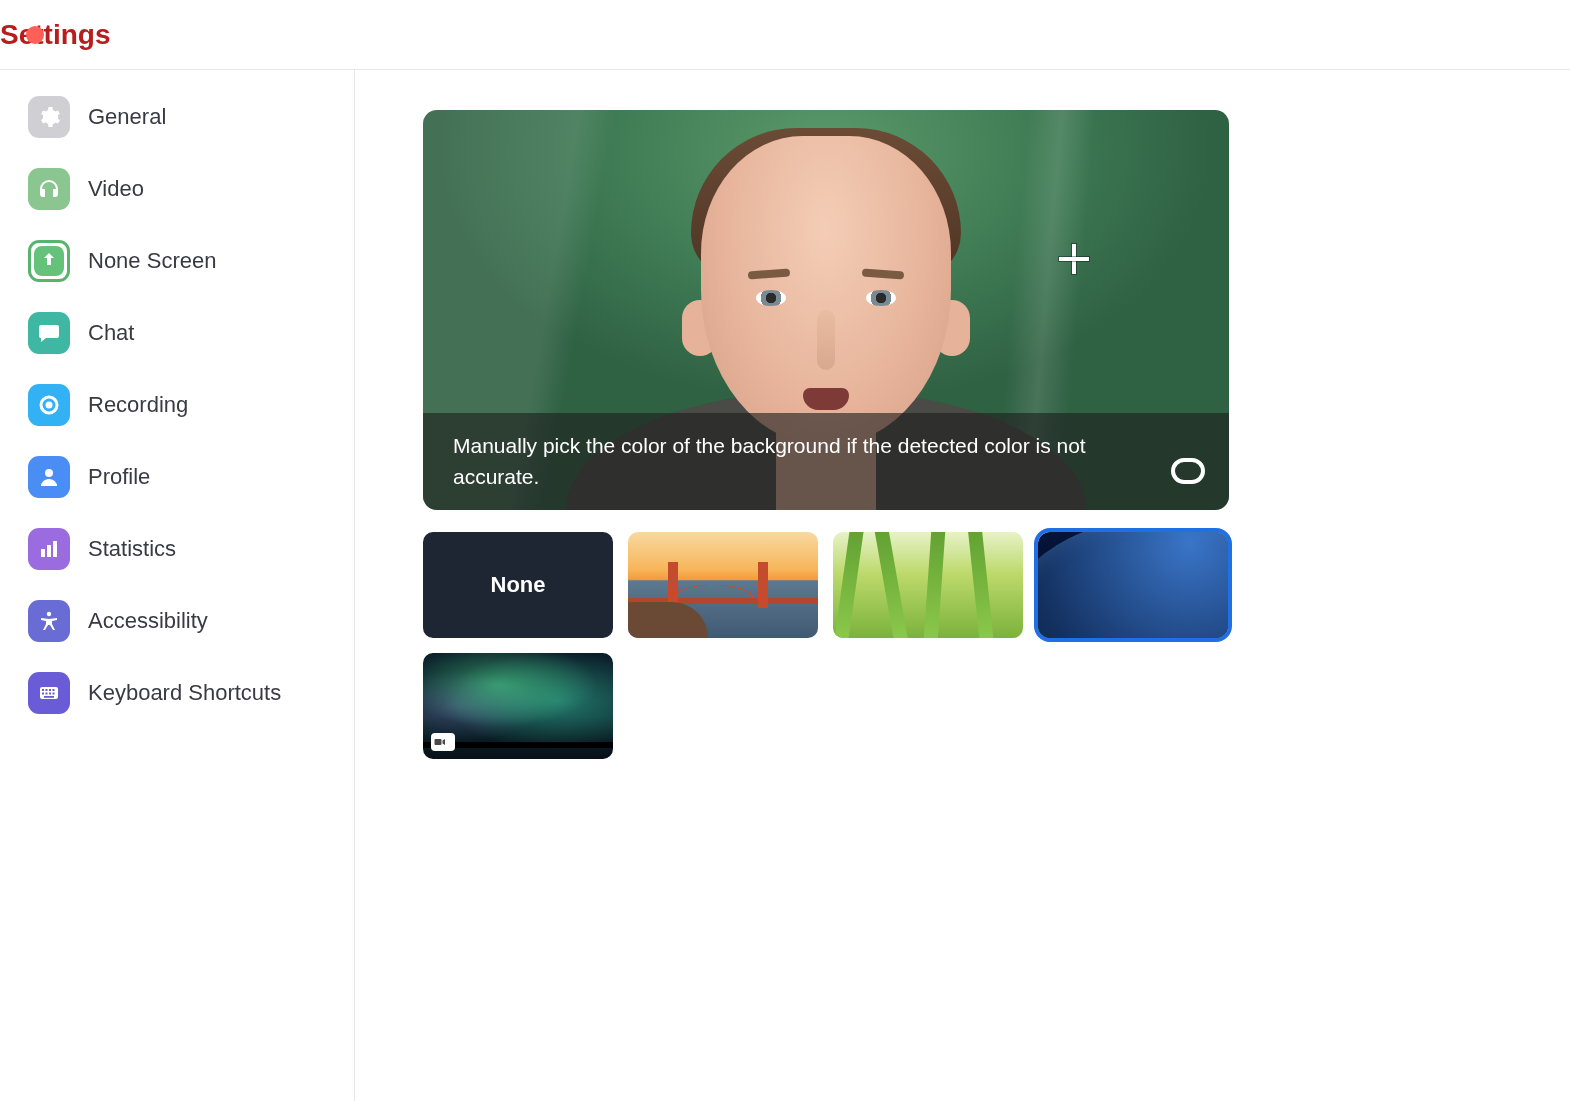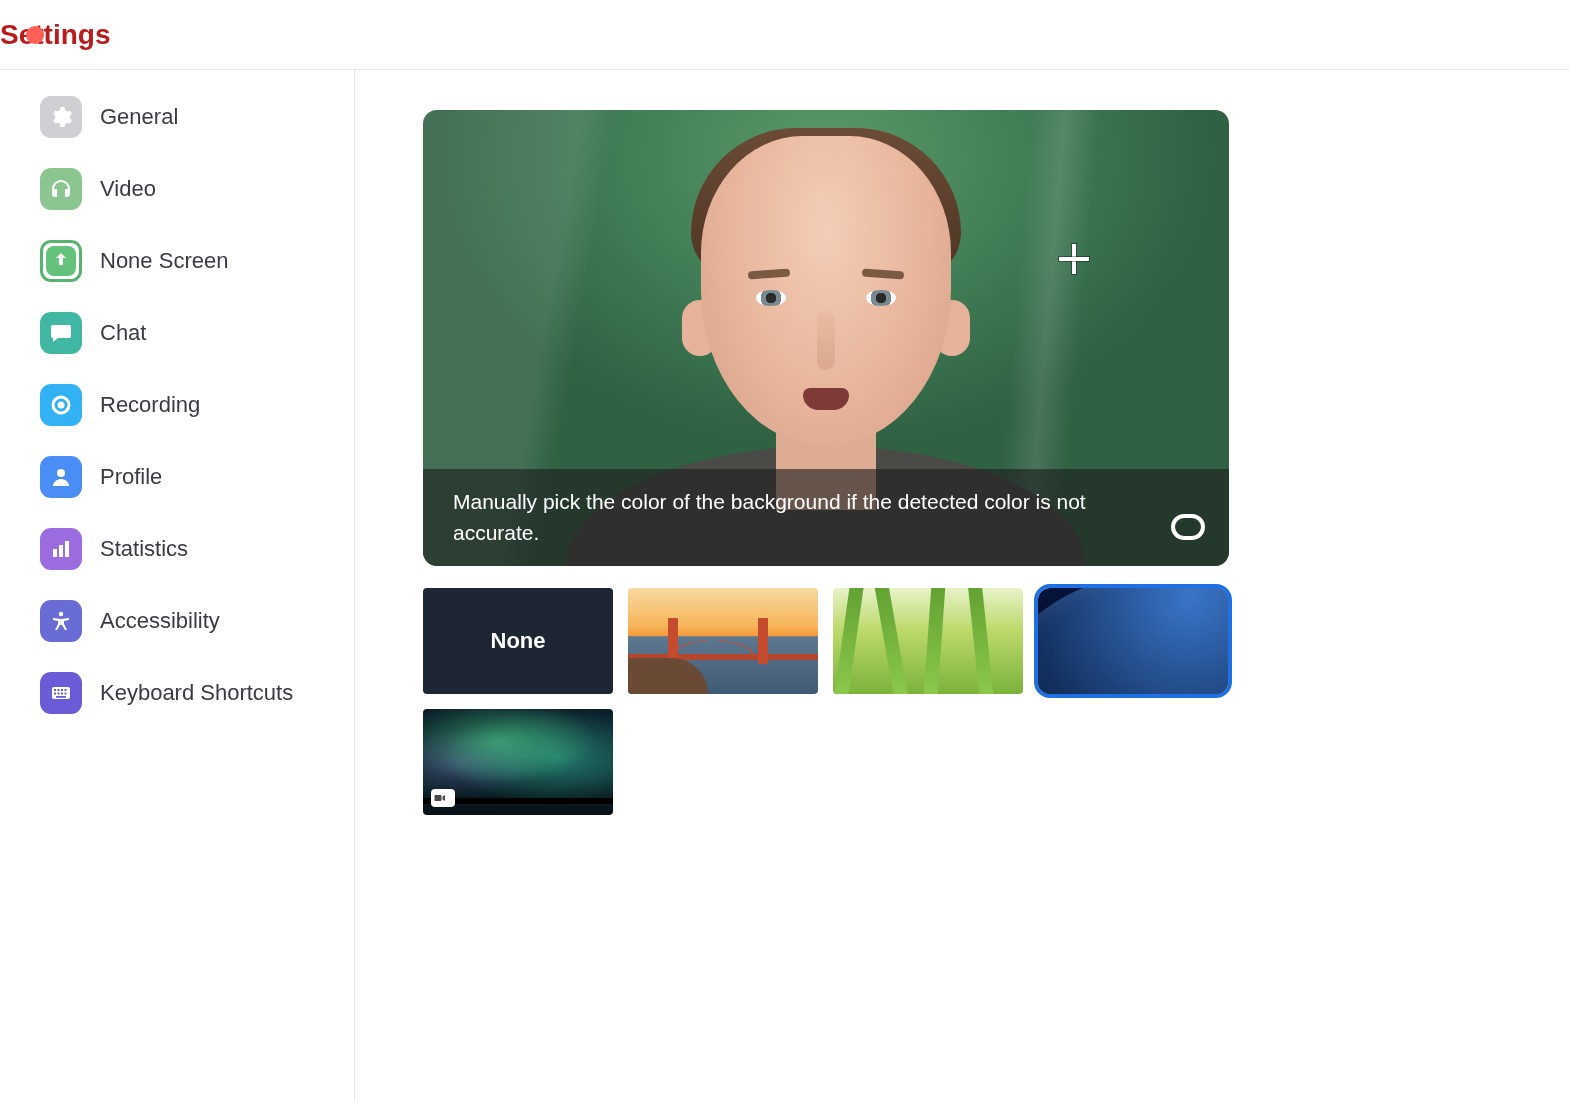--- a/index.html
+++ b/index.html
@@ -39,21 +39,21 @@
     font-weight: 700;
     color: #b91c1c;
   }
 
   .app-body { display: flex; height: calc(100% - 70px); }
 
   
   .sidebar {
     width: 355px;
     border-right: 1px solid #e7e7ea;
-    padding: 18px 10px 18px 26px;
+    padding: 18px 10px 18px 14px;
   }
   .side-item {
     display: flex;
     align-items: center;
     gap: 18px;
     height: 58px;
     padding: 0 14px;
     border-radius: 14px;
     cursor: pointer;
     margin-bottom: 14px;
@@ -87,21 +87,21 @@
   .main {
     flex: 1;
     padding: 40px 68px 40px 68px;
     overflow: auto;
   }
 
   
   .preview {
     position: relative;
     width: 806px;
-    height: 456px;
+    height: 400px;
     border-radius: 14px;
     overflow: hidden;
     background: radial-gradient(ellipse 60% 80% at 50% 10%, #5a9a6a 0%, #3f7b54 45%, #2f6143 80%);
   }
   .preview::before{
     content:"";
     position:absolute; left:0; top:0; right:0; bottom:0;
     background:
       linear-gradient(100deg, rgba(255,255,255,0.10) 18%, rgba(255,255,255,0) 22%),
       linear-gradient(95deg, rgba(255,255,255,0) 72%, rgba(255,255,255,0.12) 76%, rgba(255,255,255,0) 80%);
@@ -196,21 +196,21 @@
     color:#5b5b66; cursor:pointer;
   }
 
   
   .thumbs {
     margin-top: 22px;
     width: 810px;
     display: flex; flex-wrap: wrap; gap: 15px;
   }
   .thumb {
-    width: 190px; height: 106px; border-radius: 4px;
+    width: 190px; height: 106px; border-radius: 10px;
     overflow: hidden; position: relative; cursor: pointer;
     background: #1e2230;
   }
   .thumb.selected { outline: 4px solid #1f6fe5; outline-offset: 0; border-radius: 12px; }
   .thumb.none {
     background: #1e2533;
     color: #ffffff; display:flex; align-items:center; justify-content:center;
     font-size: 22px; font-weight: 600;
   }
 

